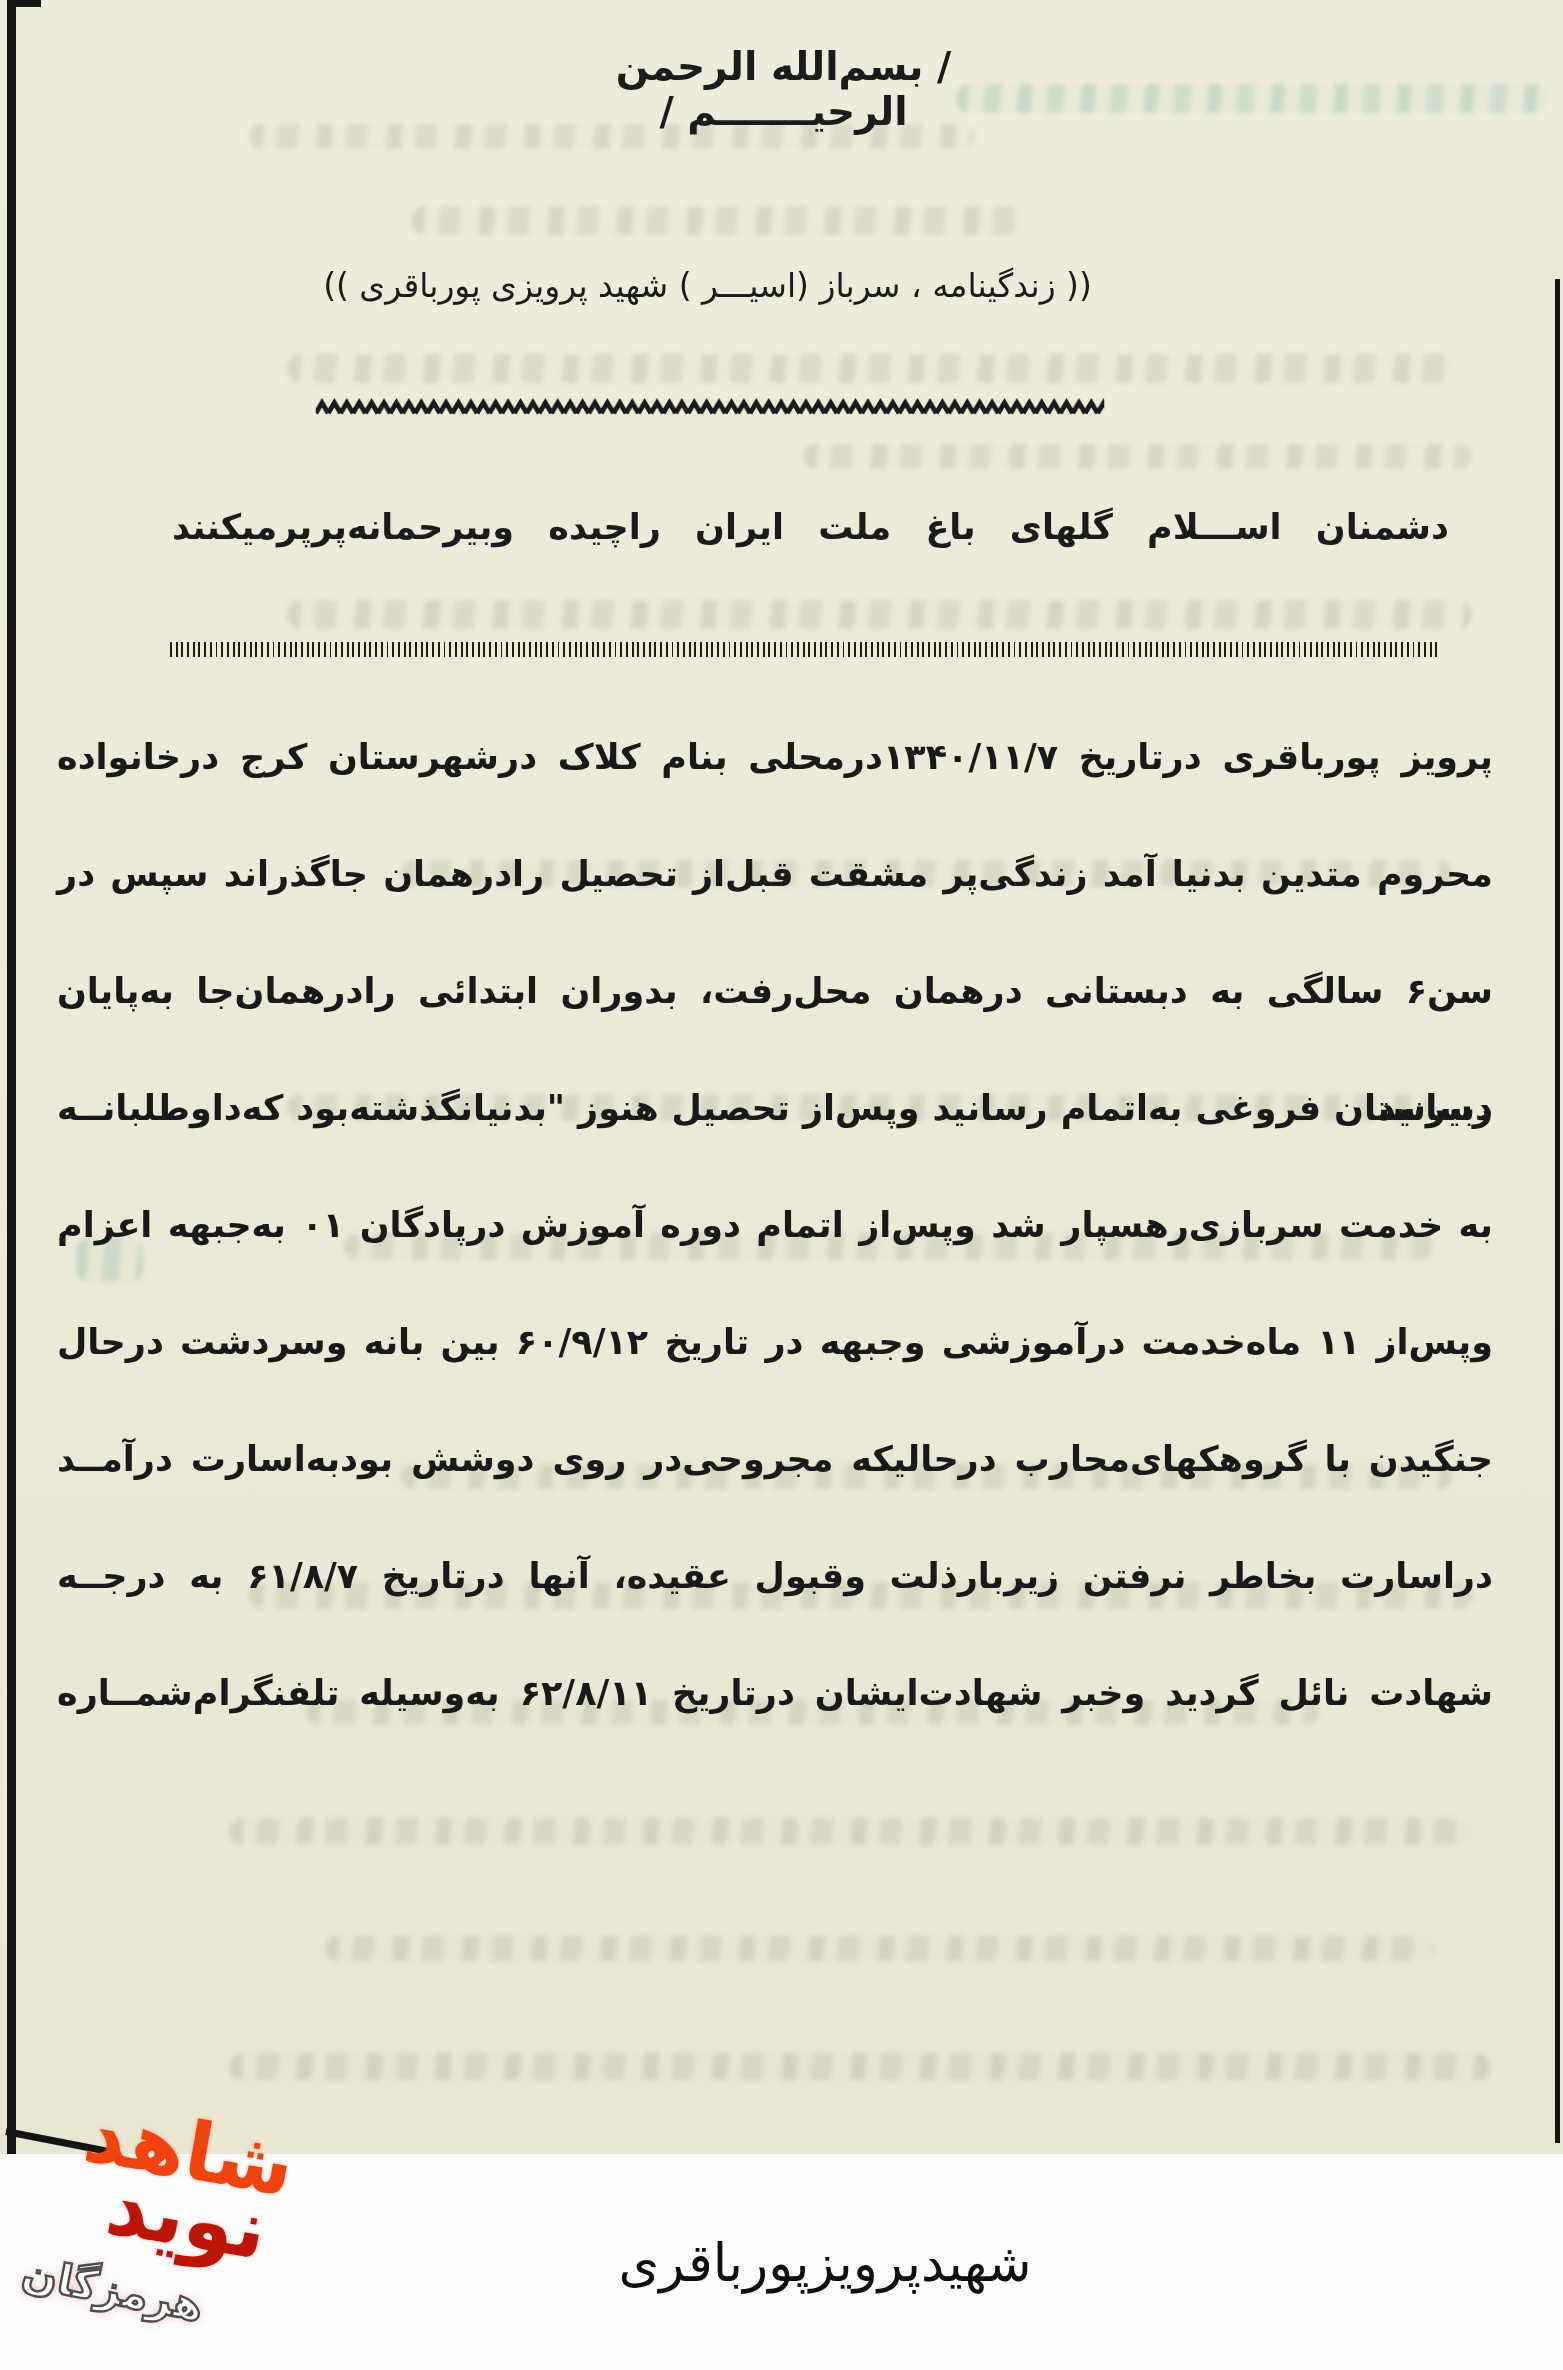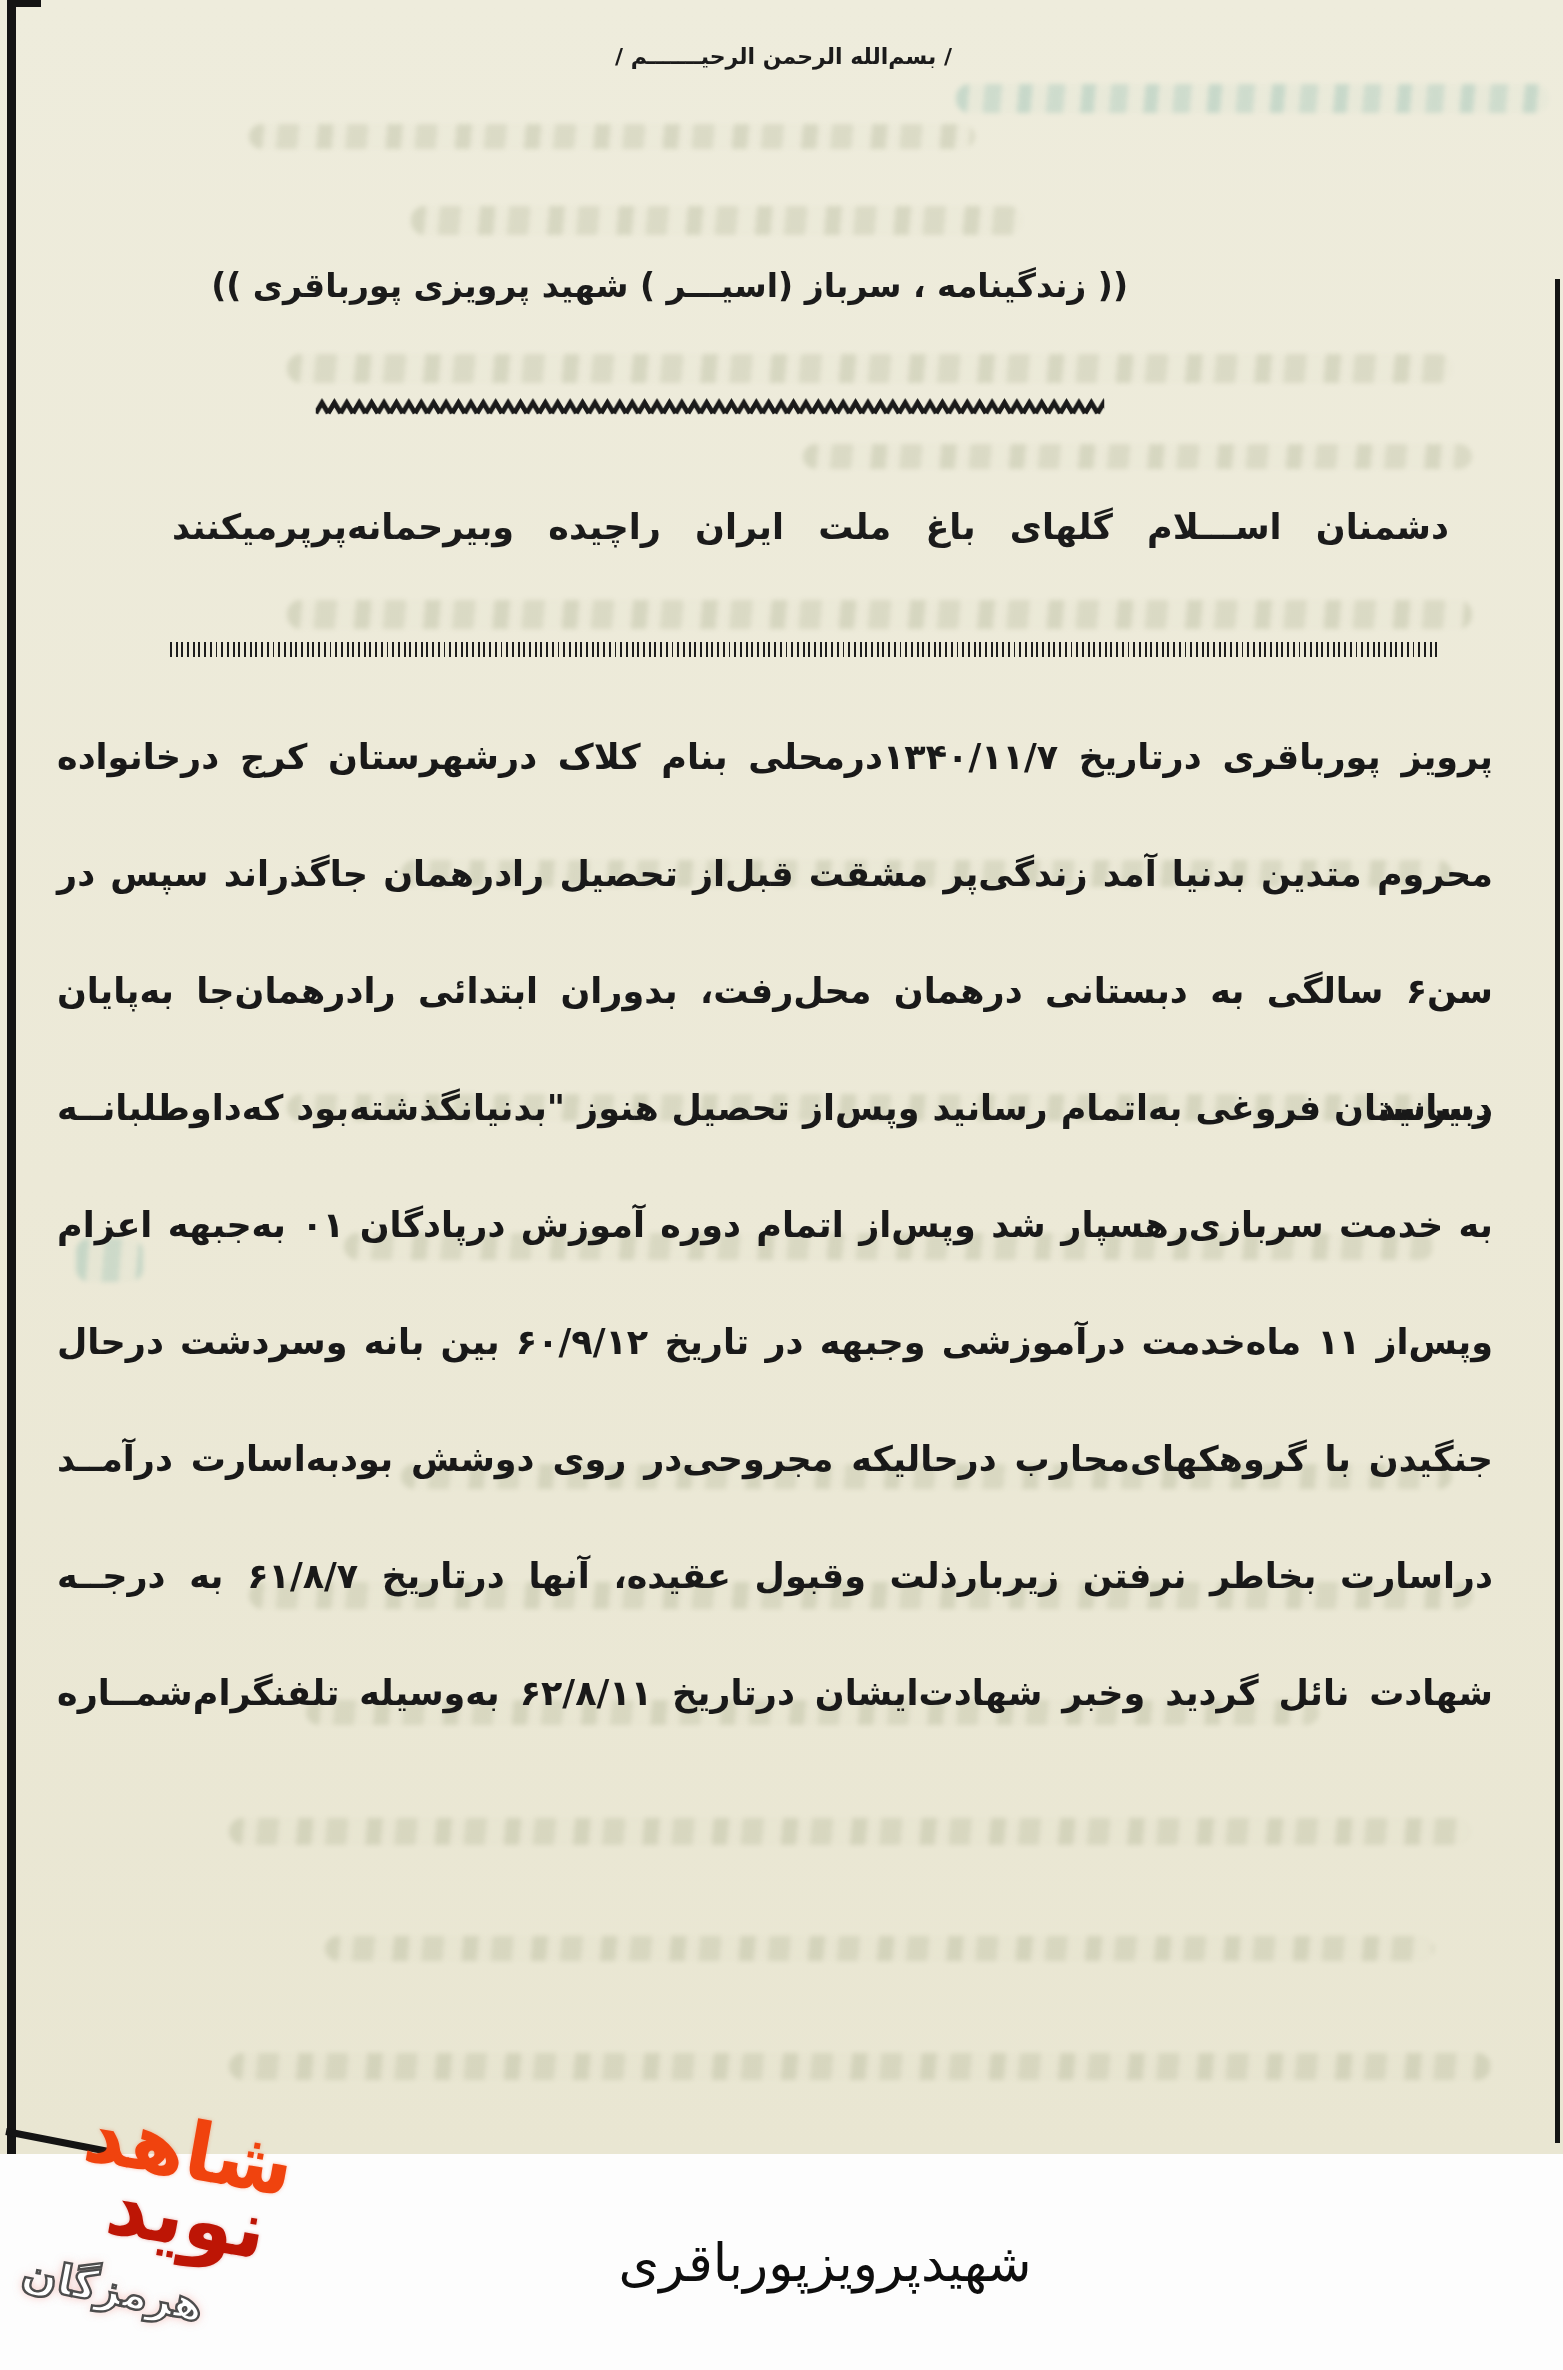--- a/index.html
+++ b/index.html
@@ -32,25 +32,25 @@
   .bleed.teal {
     background:repeating-linear-gradient(95deg,
       rgba(84,158,148,.55) 0 13.4px, rgba(84,158,148,.08) 13.4px 29px,
       rgba(84,158,148,.45) 29px 46px, rgba(84,158,148,.06) 46px 63px);
   }
 
   
   .tw { color:#1b1b1b; direction:rtl; }
   .besmellah {
     position:absolute; top:44px; left:535px; width:497px;
-    font-size:22px; font-weight:700; text-align:center;
+    font-size:39px; font-weight:700; text-align:center;
   }
   .doc-title {
     position:absolute; top:266px; left:287px; width:841px;
-    font-size:33px; font-weight:700; text-align:center; white-space:nowrap;
+    font-size:33px; font-weight:400; text-align:center; white-space:nowrap;
   }
   .zigzag { position:absolute; top:398px; left:315px; width:790px; height:21px; }
   .motto {
     position:absolute; top:507px; left:172px; width:1277px;
     font-size:35px; font-weight:700;
     text-align:justify; text-align-last:justify;
   }
   .hatch {
     position:absolute; top:642px; left:170px; width:1268px; height:15.3px;
     background:repeating-linear-gradient(90deg,#1d1d1d 0 1.9px, transparent 1.9px 5.7px);

